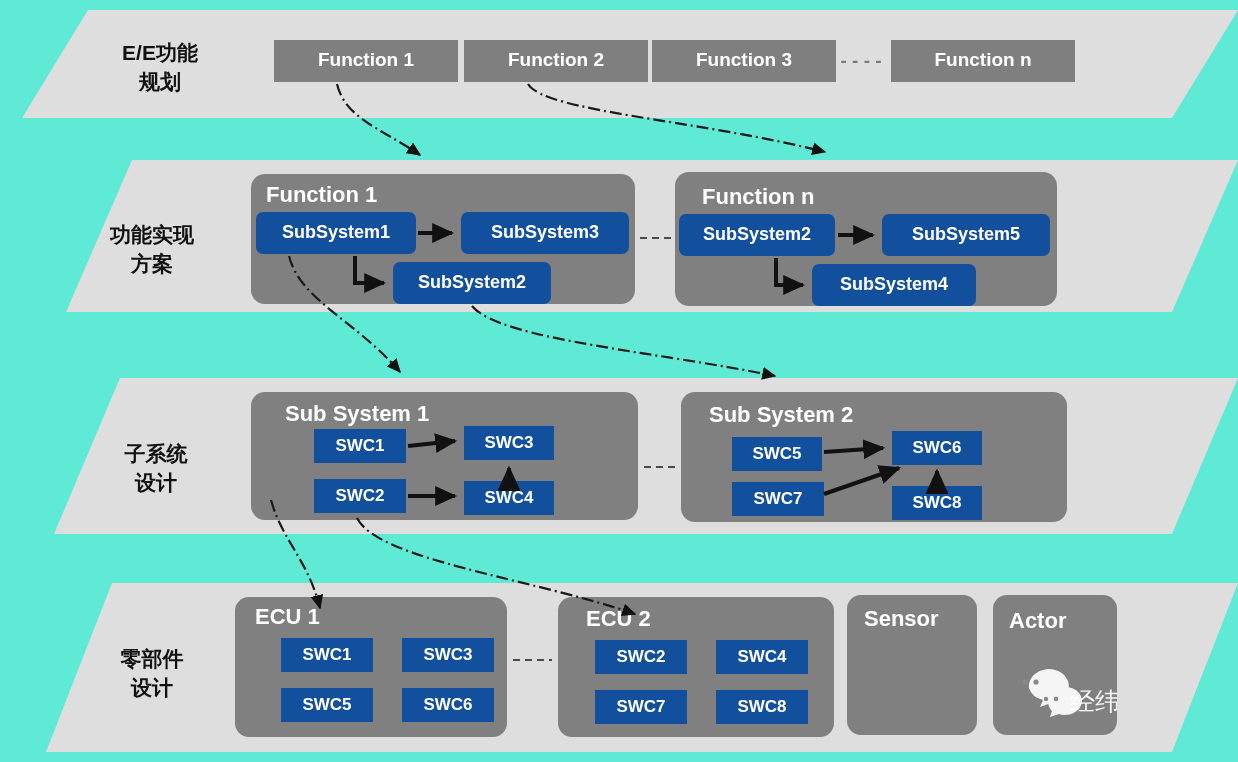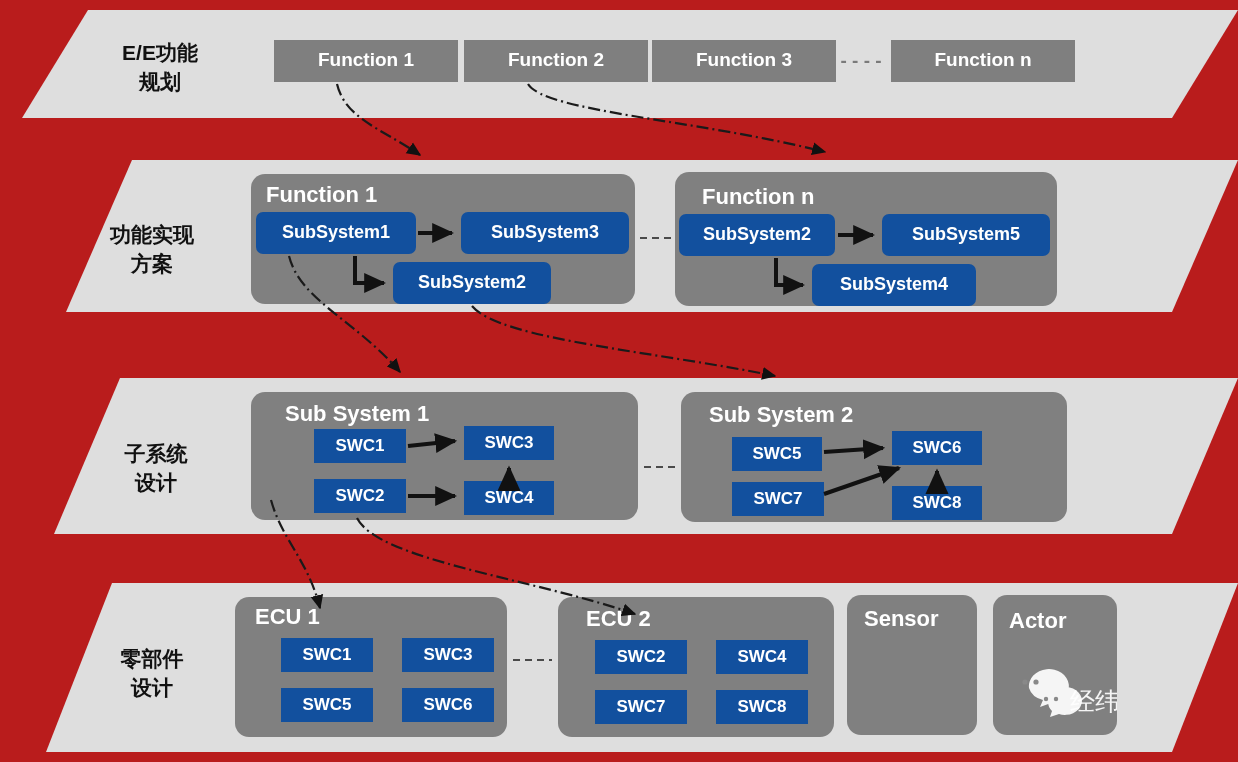--- a/index.html
+++ b/index.html
@@ -1,18 +1,18 @@
 <!DOCTYPE html>
 <html><head>
 <meta charset="utf-8">
 <style>
   html,body{margin:0;padding:0;background:#ffffff;}
   body{width:1238px;height:762px;overflow:hidden;
        font-family:"Liberation Sans","DejaVu Sans",sans-serif;}
-  #stage{position:relative;width:1238px;height:762px;background:#b91c1c;}
+  #stage{position:relative;width:1238px;height:762px;background:#5eead4;}
   svg#diagram{position:absolute;left:0;top:0;width:1238px;height:762px;}
 
   .band-fill{fill:#dedede;}
   .group-fill{fill:#808080;}
   .func-fill{fill:#7f7f7f;}
   .blue-fill{fill:#12509e;}
 
   text{font-family:"Liberation Sans","DejaVu Sans",sans-serif;
        dominant-baseline:middle;}
   .band-label{font-size:21px;font-weight:bold;fill:#111111;text-anchor:middle;}

